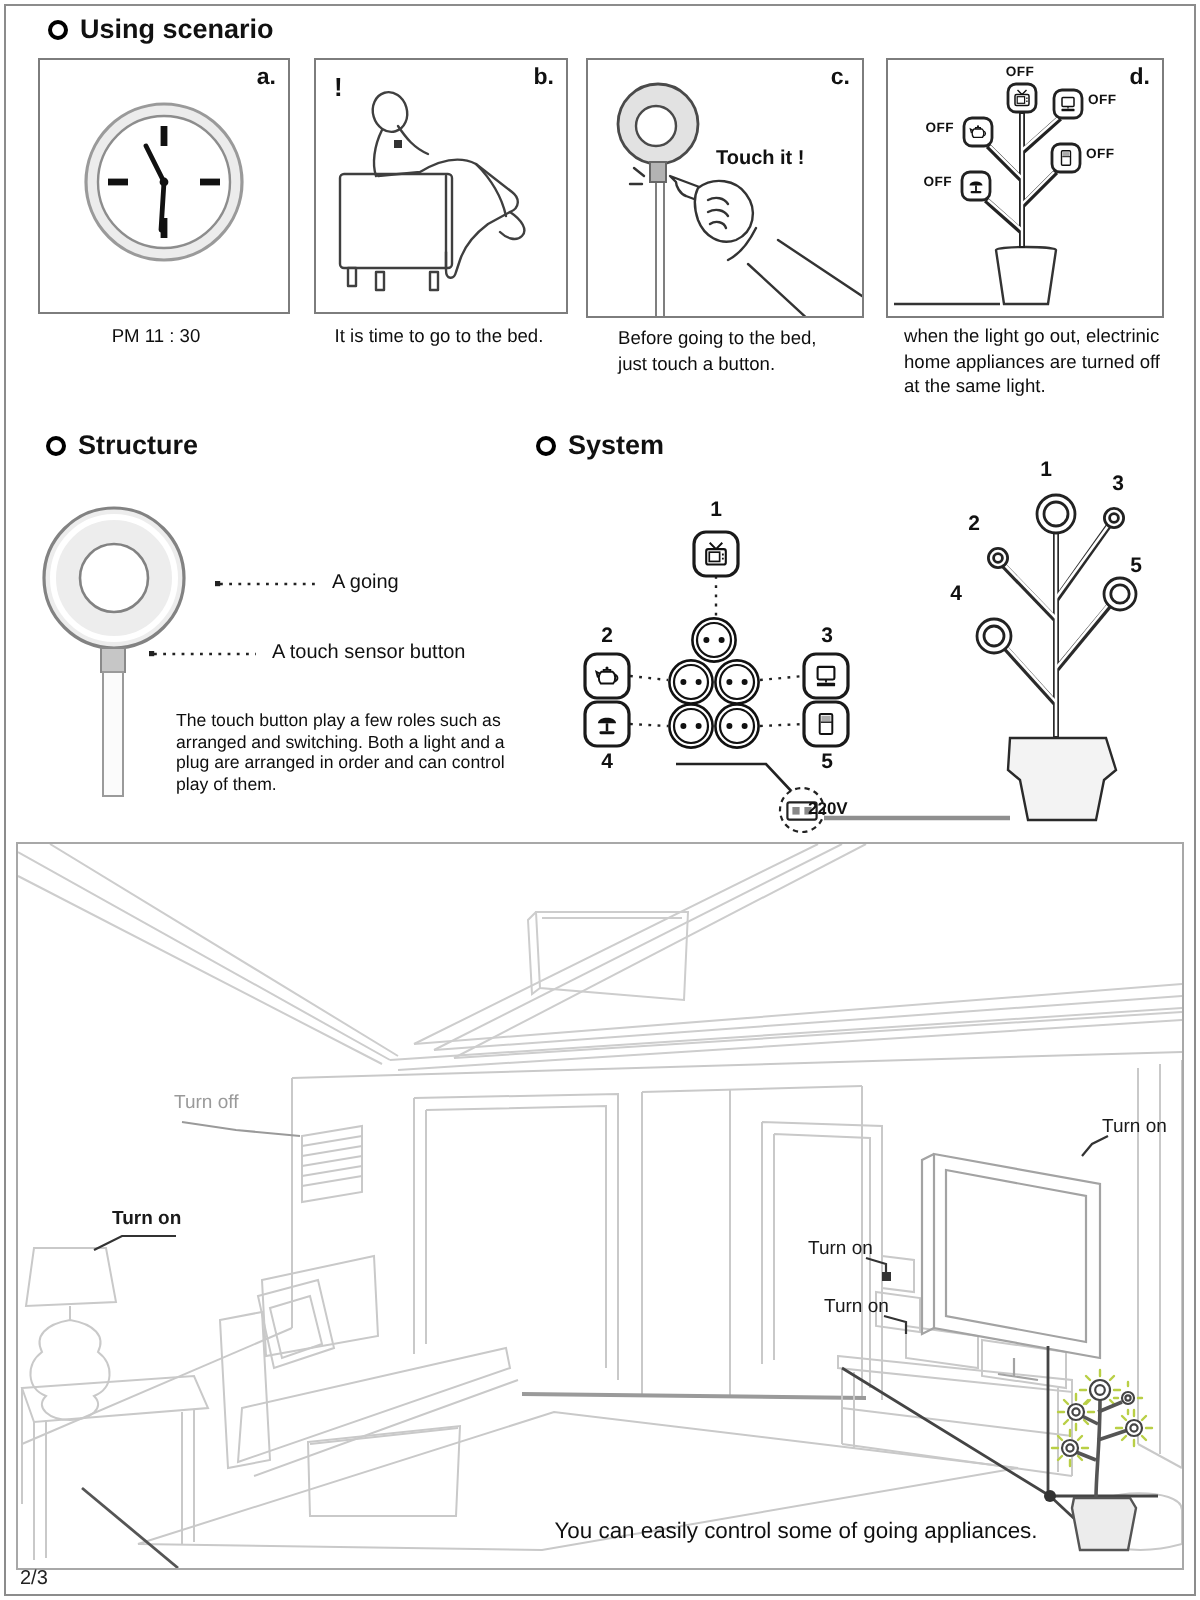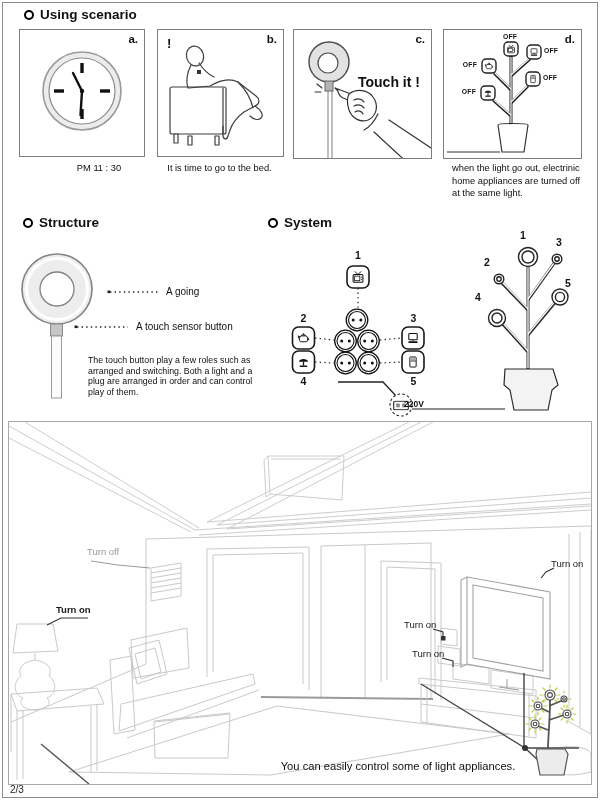--- a/index.html
+++ b/index.html
@@ -15,21 +15,21 @@
   .cap{position:absolute;font-size:9.3px;line-height:12.6px;color:#0e0e0e;}
   .cap.center{text-align:center;}
   .num{position:absolute;font-size:10.5px;font-weight:bold;text-align:center;}
   .off{position:absolute;font-size:6.8px;font-weight:bold;letter-spacing:.2px;}
   .roomlbl{position:absolute;font-size:9.5px;color:#1a1a1a;}
   .roomlbl.gray{color:#9a9a9a;text-align:center;}
   .small-note{position:absolute;font-size:8.8px;line-height:10.6px;color:#0e0e0e;}
   .volt{position:absolute;font-size:8.5px;font-weight:bold;}
   .pagenum{position:absolute;font-size:10px;color:#222;}
   .bang{position:absolute;font-size:13px;font-weight:bold;}
-  .touch{position:absolute;font-size:14px;font-weight:bold;}
+  .touch{position:absolute;font-size:10px;font-weight:bold;}
   svg{display:block;}
 </style>
 </head>
 <body>
 
 <div class="page">
   <div class="page-border"></div>
 
   <svg width="0" height="0" style="position:absolute">
     <defs>
@@ -91,21 +91,21 @@
         <rect x="34" y="59.3" width="10" height="3.4"></rect>
         <rect x="80" y="59.3" width="10" height="3.4"></rect>
       </g>
       <g stroke="#111" stroke-width="2.4" stroke-linecap="round">
         <path d="M62,61 L53,43"></path>
         <path d="M62,61 L60.5,85"></path>
       </g>
       <circle cx="62" cy="61" r="2.2" fill="#111"></circle>
     </svg>
   </div>
-  <div class="cap center" style="left:37px;top:162px;width:124px;">PM 11 : 30</div>
+  <div class="cap center" style="left:16px;top:162px;width:124px;">PM 11 : 30</div>
 
   <div class="panel" style="left:157px;top:29px;width:125px;height:126px;">
     <span class="plabel" style="right:6px;top:3px;">b.</span>
     <span class="bang" style="left:9px;top:6px;">!</span>
     <svg width="125" height="126">
       <g stroke="#3f3f3f" stroke-width="1.2" fill="#fff" stroke-linejoin="round" stroke-linecap="round">
         <rect x="12" y="57" width="56" height="47" rx="2"></rect>
         <path d="M65,58 L65,104" fill="none"></path>
         <rect x="16" y="104" width="4" height="9"></rect>
         <rect x="30" y="106" width="4" height="9"></rect>
@@ -141,20 +141,24 @@
         <path d="M41,58 L57,64 C61,66 61,71 57,71 L49,68 C46,67 44,63 44,61 Z"></path>
         <path d="M55,64 C63,58 74,60 79,67 C85,75 83,86 74,90 C66,93 58,88 55,80 C53,74 53,68 55,64 Z"></path>
         <path d="M60,70 C64,68 68,69 70,72" fill="none"></path>
         <path d="M60,76 C64,74 68,75 70,78" fill="none"></path>
         <path d="M61,82 C64,80 68,81 69,84" fill="none"></path>
         <path d="M84,84 C80,92 76,97 70,100" fill="none"></path>
         <path d="M95,90 L137,118" fill="none"></path>
         <path d="M80,102 L118,137" fill="none"></path>
       </g>
     </svg>
+  </div>
+  <div class="cap" style="left:309px;top:163px;width:130px;">
+    <div>Before going to the bed,</div>
+    <div>just touch a button.</div>
   </div>
 
   <div class="panel" style="left:443px;top:29px;width:137px;height:128px;">
     <span class="plabel" style="right:6px;top:3px;">d.</span>
     <svg width="137" height="128">
       <path d="M3,122 H56" stroke="#333" stroke-width="1.2" fill="none"></path>
       <path d="M54,95 C54,93 84,93 84,95 L80,122 L58,122 Z" fill="#fff" stroke="#333" stroke-width="1.2"></path>
       <g stroke="#222" stroke-width="3" fill="none">
         <path d="M67,26 V94"></path>
           <path d="M67,46 L86,29"></path>
@@ -450,15 +454,15 @@
     </g>
   </svg>
   </div>
 
   <span class="roomlbl gray" style="left:87px;top:546px;">Turn off</span>
   <span class="roomlbl" style="left:56px;top:604px;font-weight:bold;">Turn on</span>
   <span class="roomlbl" style="left:551px;top:558px;">Turn on</span>
   <span class="roomlbl" style="left:404px;top:619px;">Turn on</span>
   <span class="roomlbl" style="left:412px;top:648px;">Turn on</span>
 
-  <div class="abs" style="left:277px;top:760px;width:242px;text-align:center;font-size:11.2px;">You can easily control some of light appliances.</div>
+  <div class="abs" style="left:277px;top:760px;width:242px;text-align:center;font-size:11.2px;">You can easily control some of going appliances.</div>
   <span class="pagenum" style="left:10px;top:784px;">2/3</span>
 </div>
 
 </body></html>

